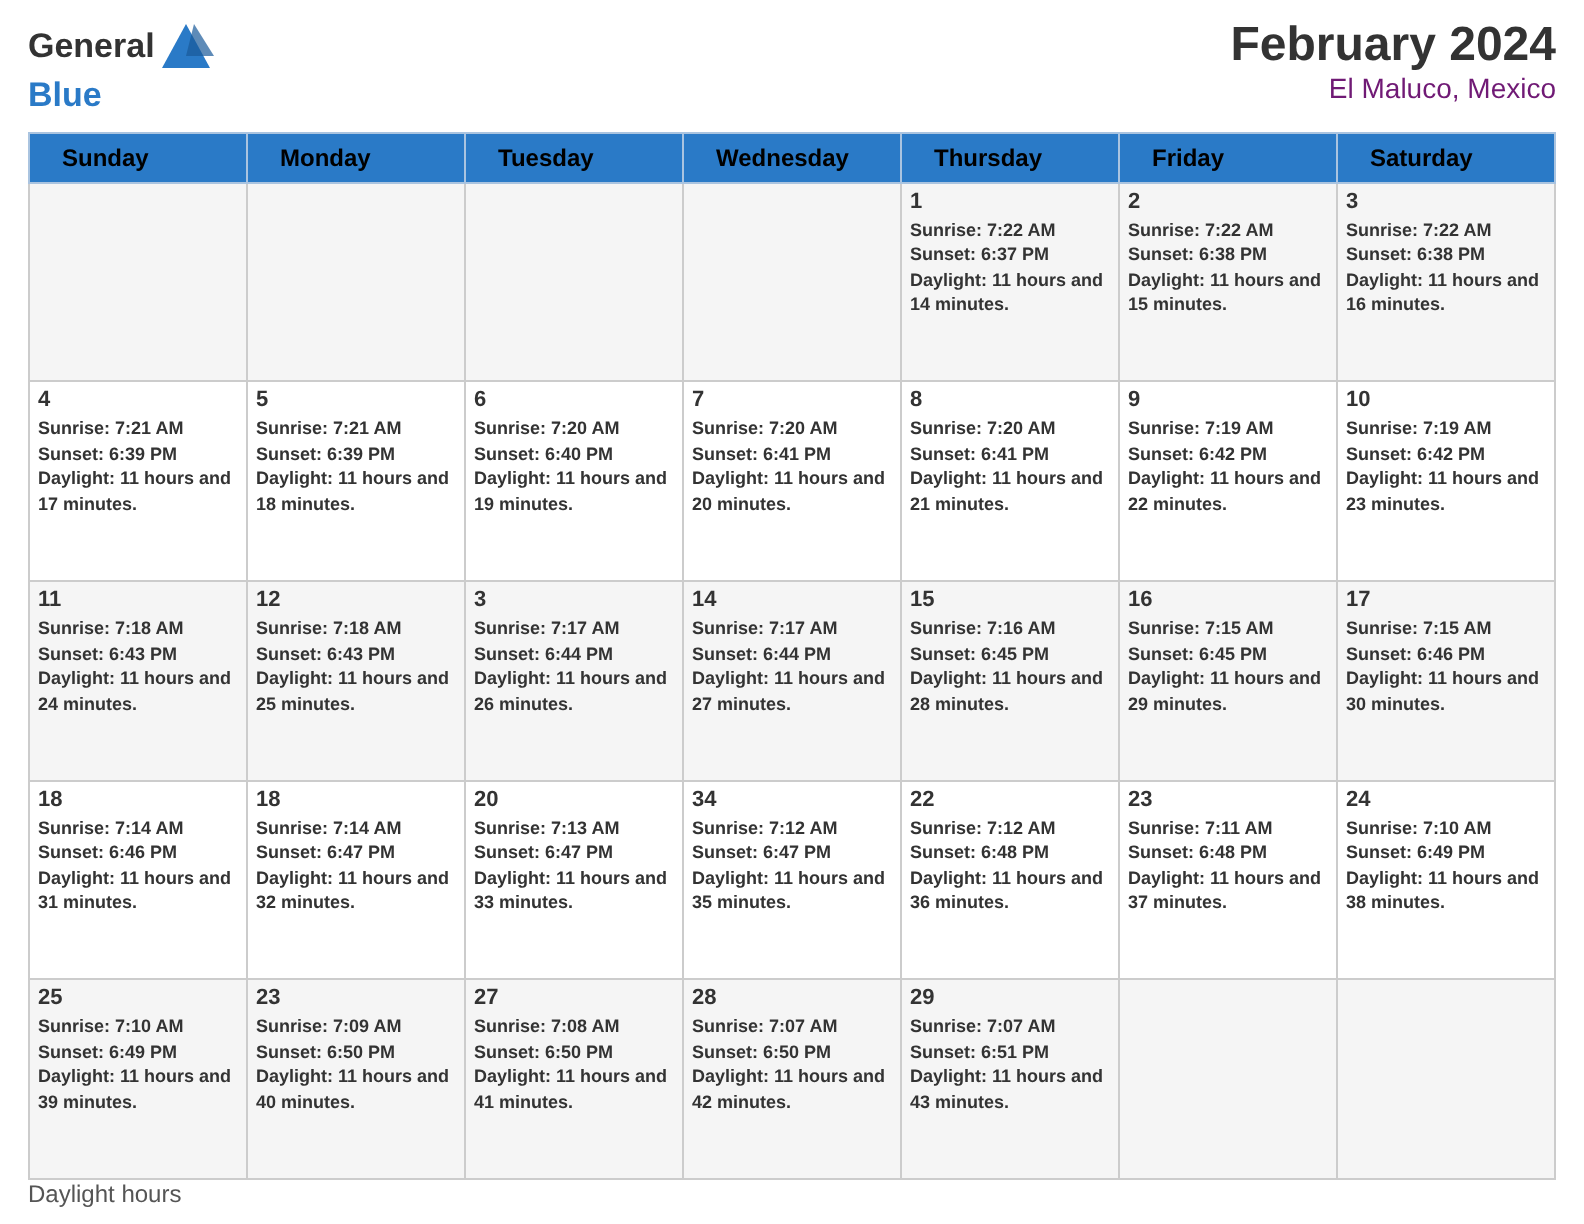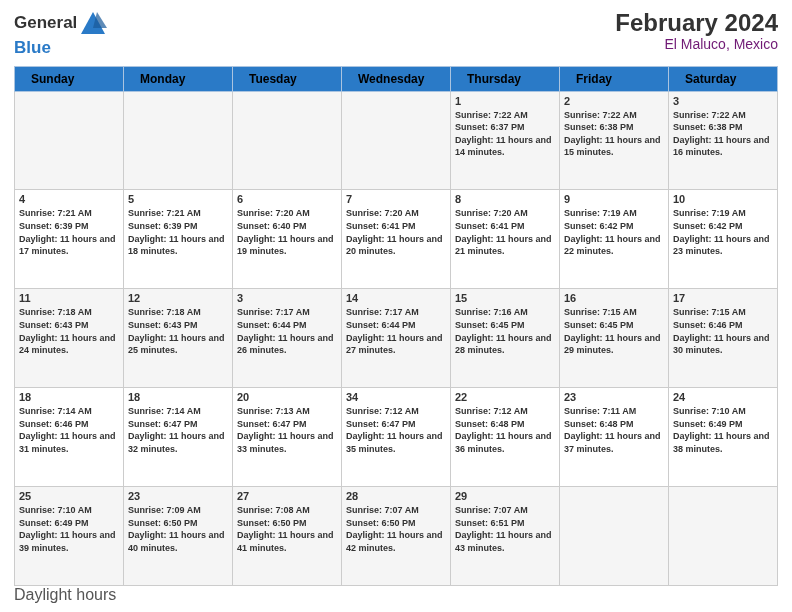--- a/index.html
+++ b/index.html
@@ -87,21 +87,21 @@
     .day-info {
       font-size: 9px;
       line-height: 1.4;
       color: #333;
       font-weight: bold;
     }
     td.empty {
       background: #f5f5f5;
     }
     .footer-note {
-      font-size: 16px;
+      font-size: 12px;
       color: #555;
       margin-top: 0;
       text-align: left;
     }
   </style>
 </head>
 <body>
 
 <div class="page">
   <div class="header">

